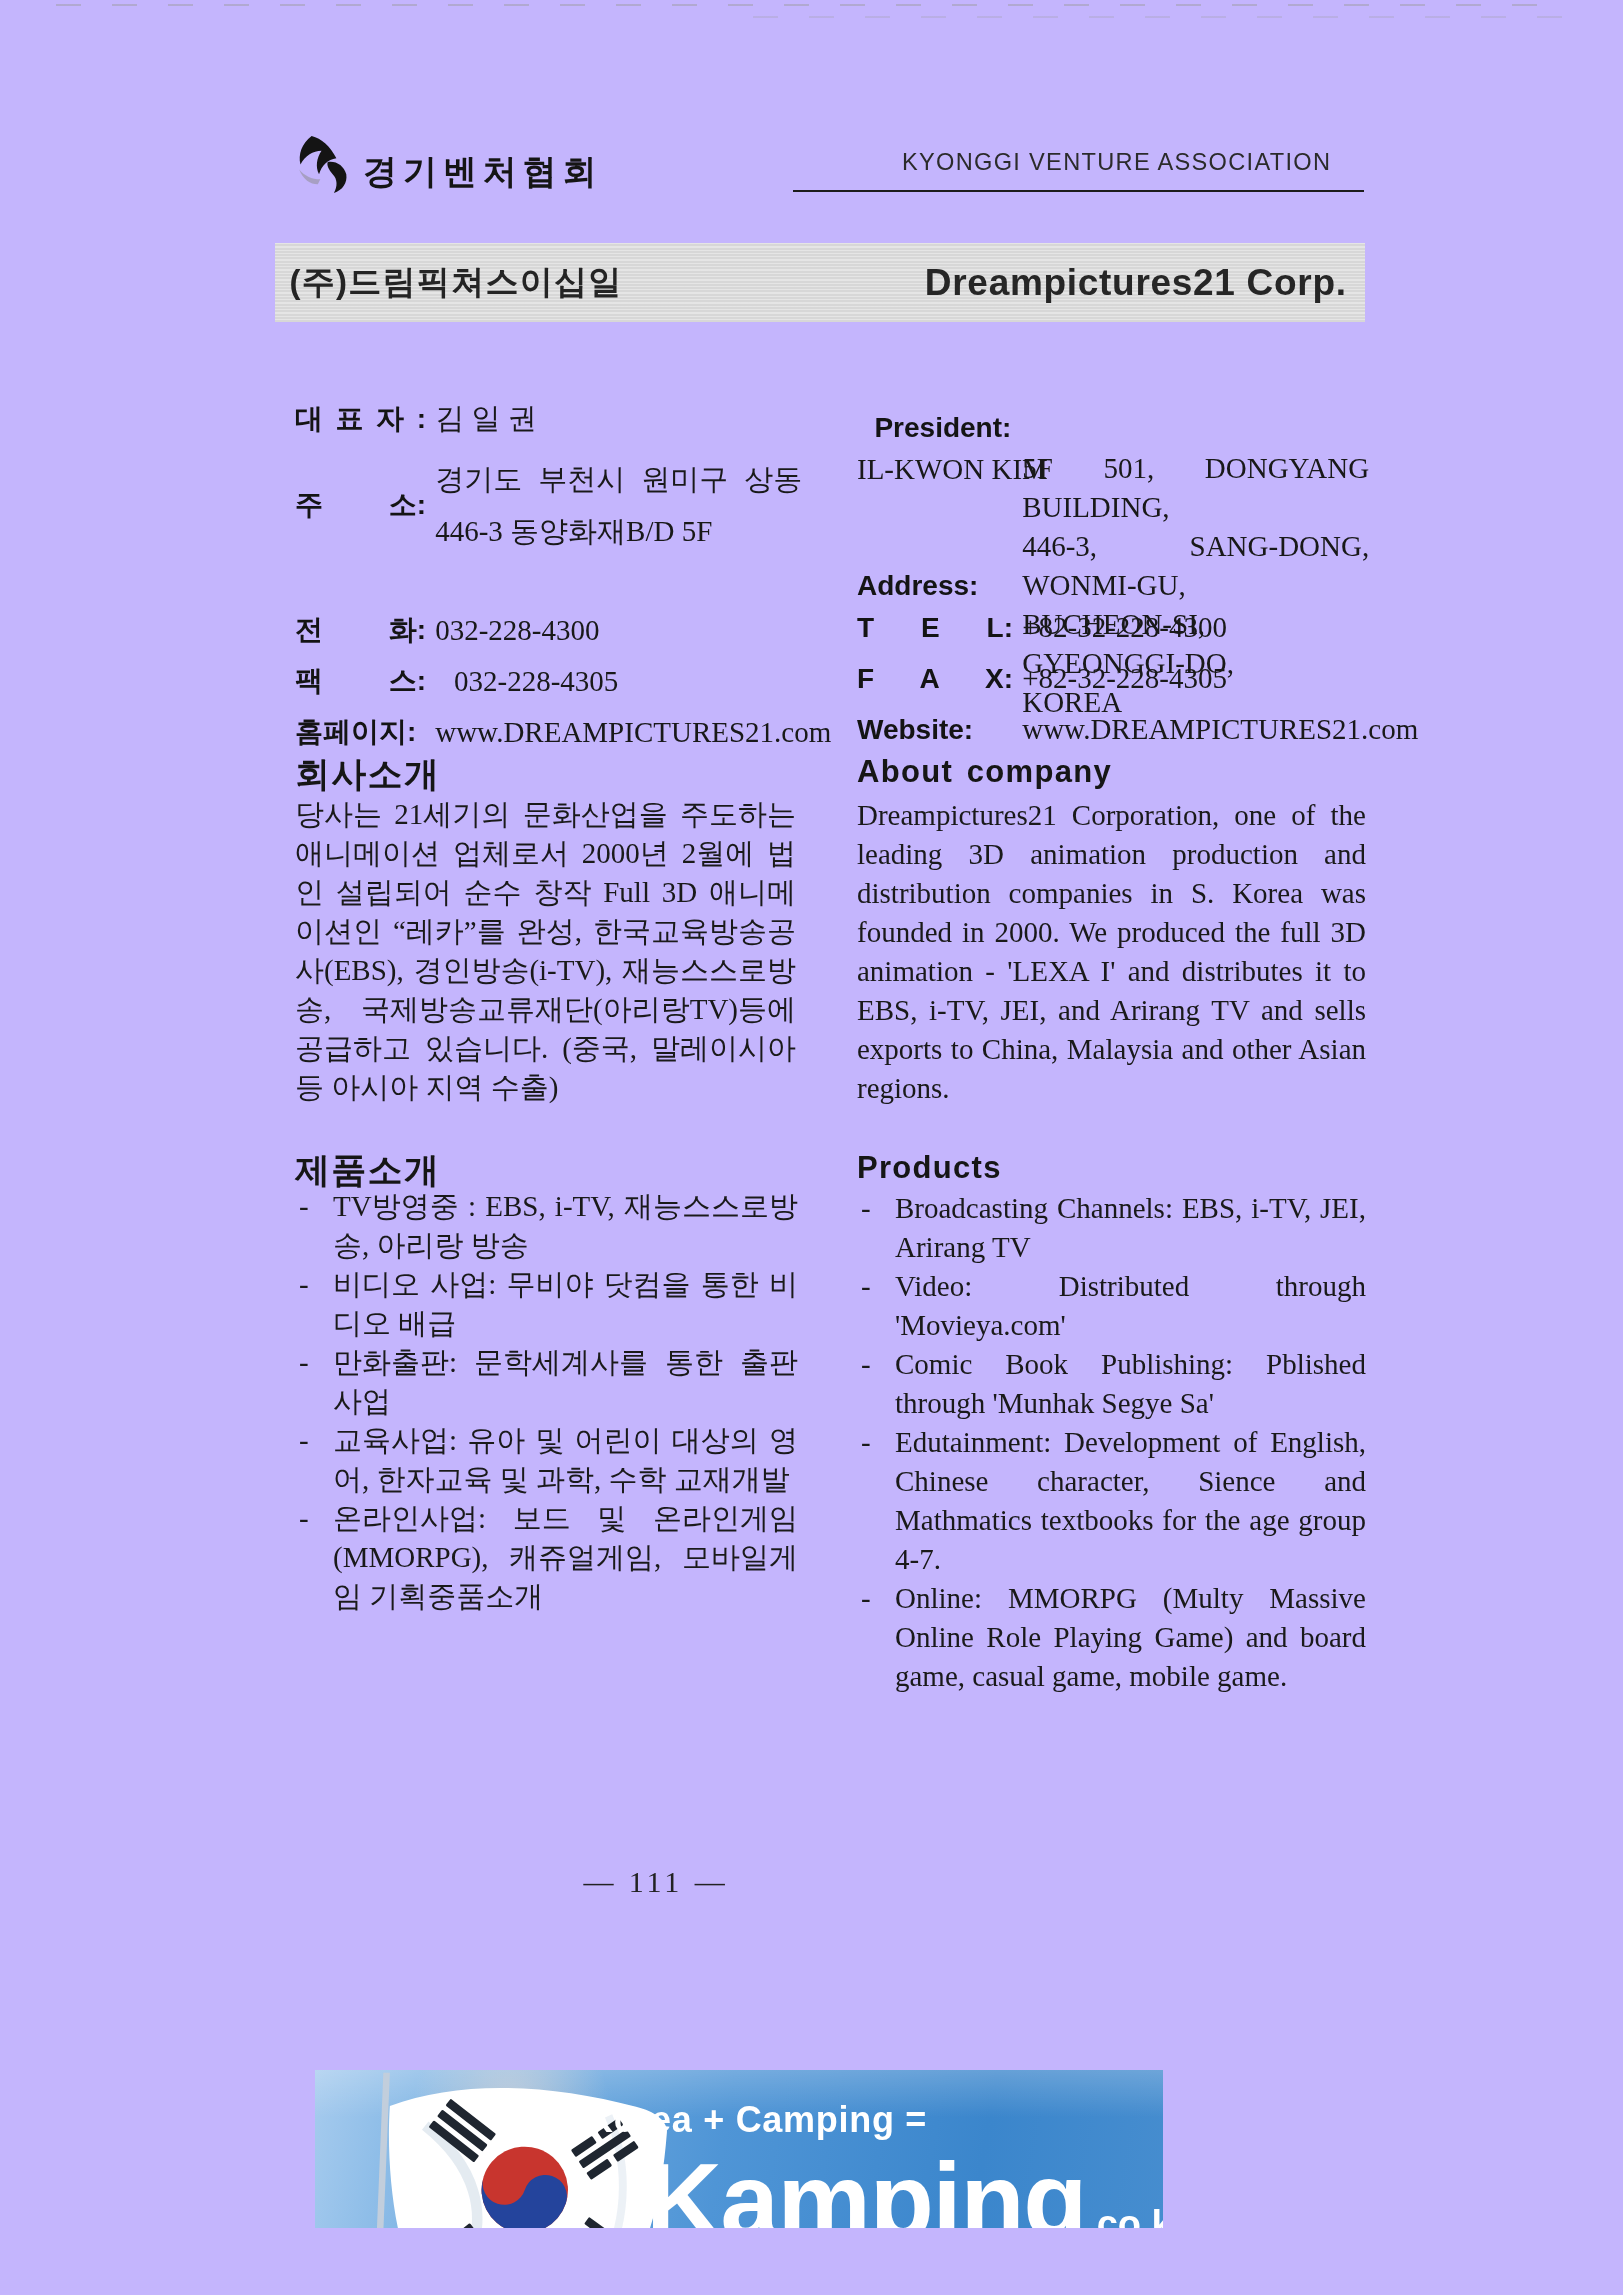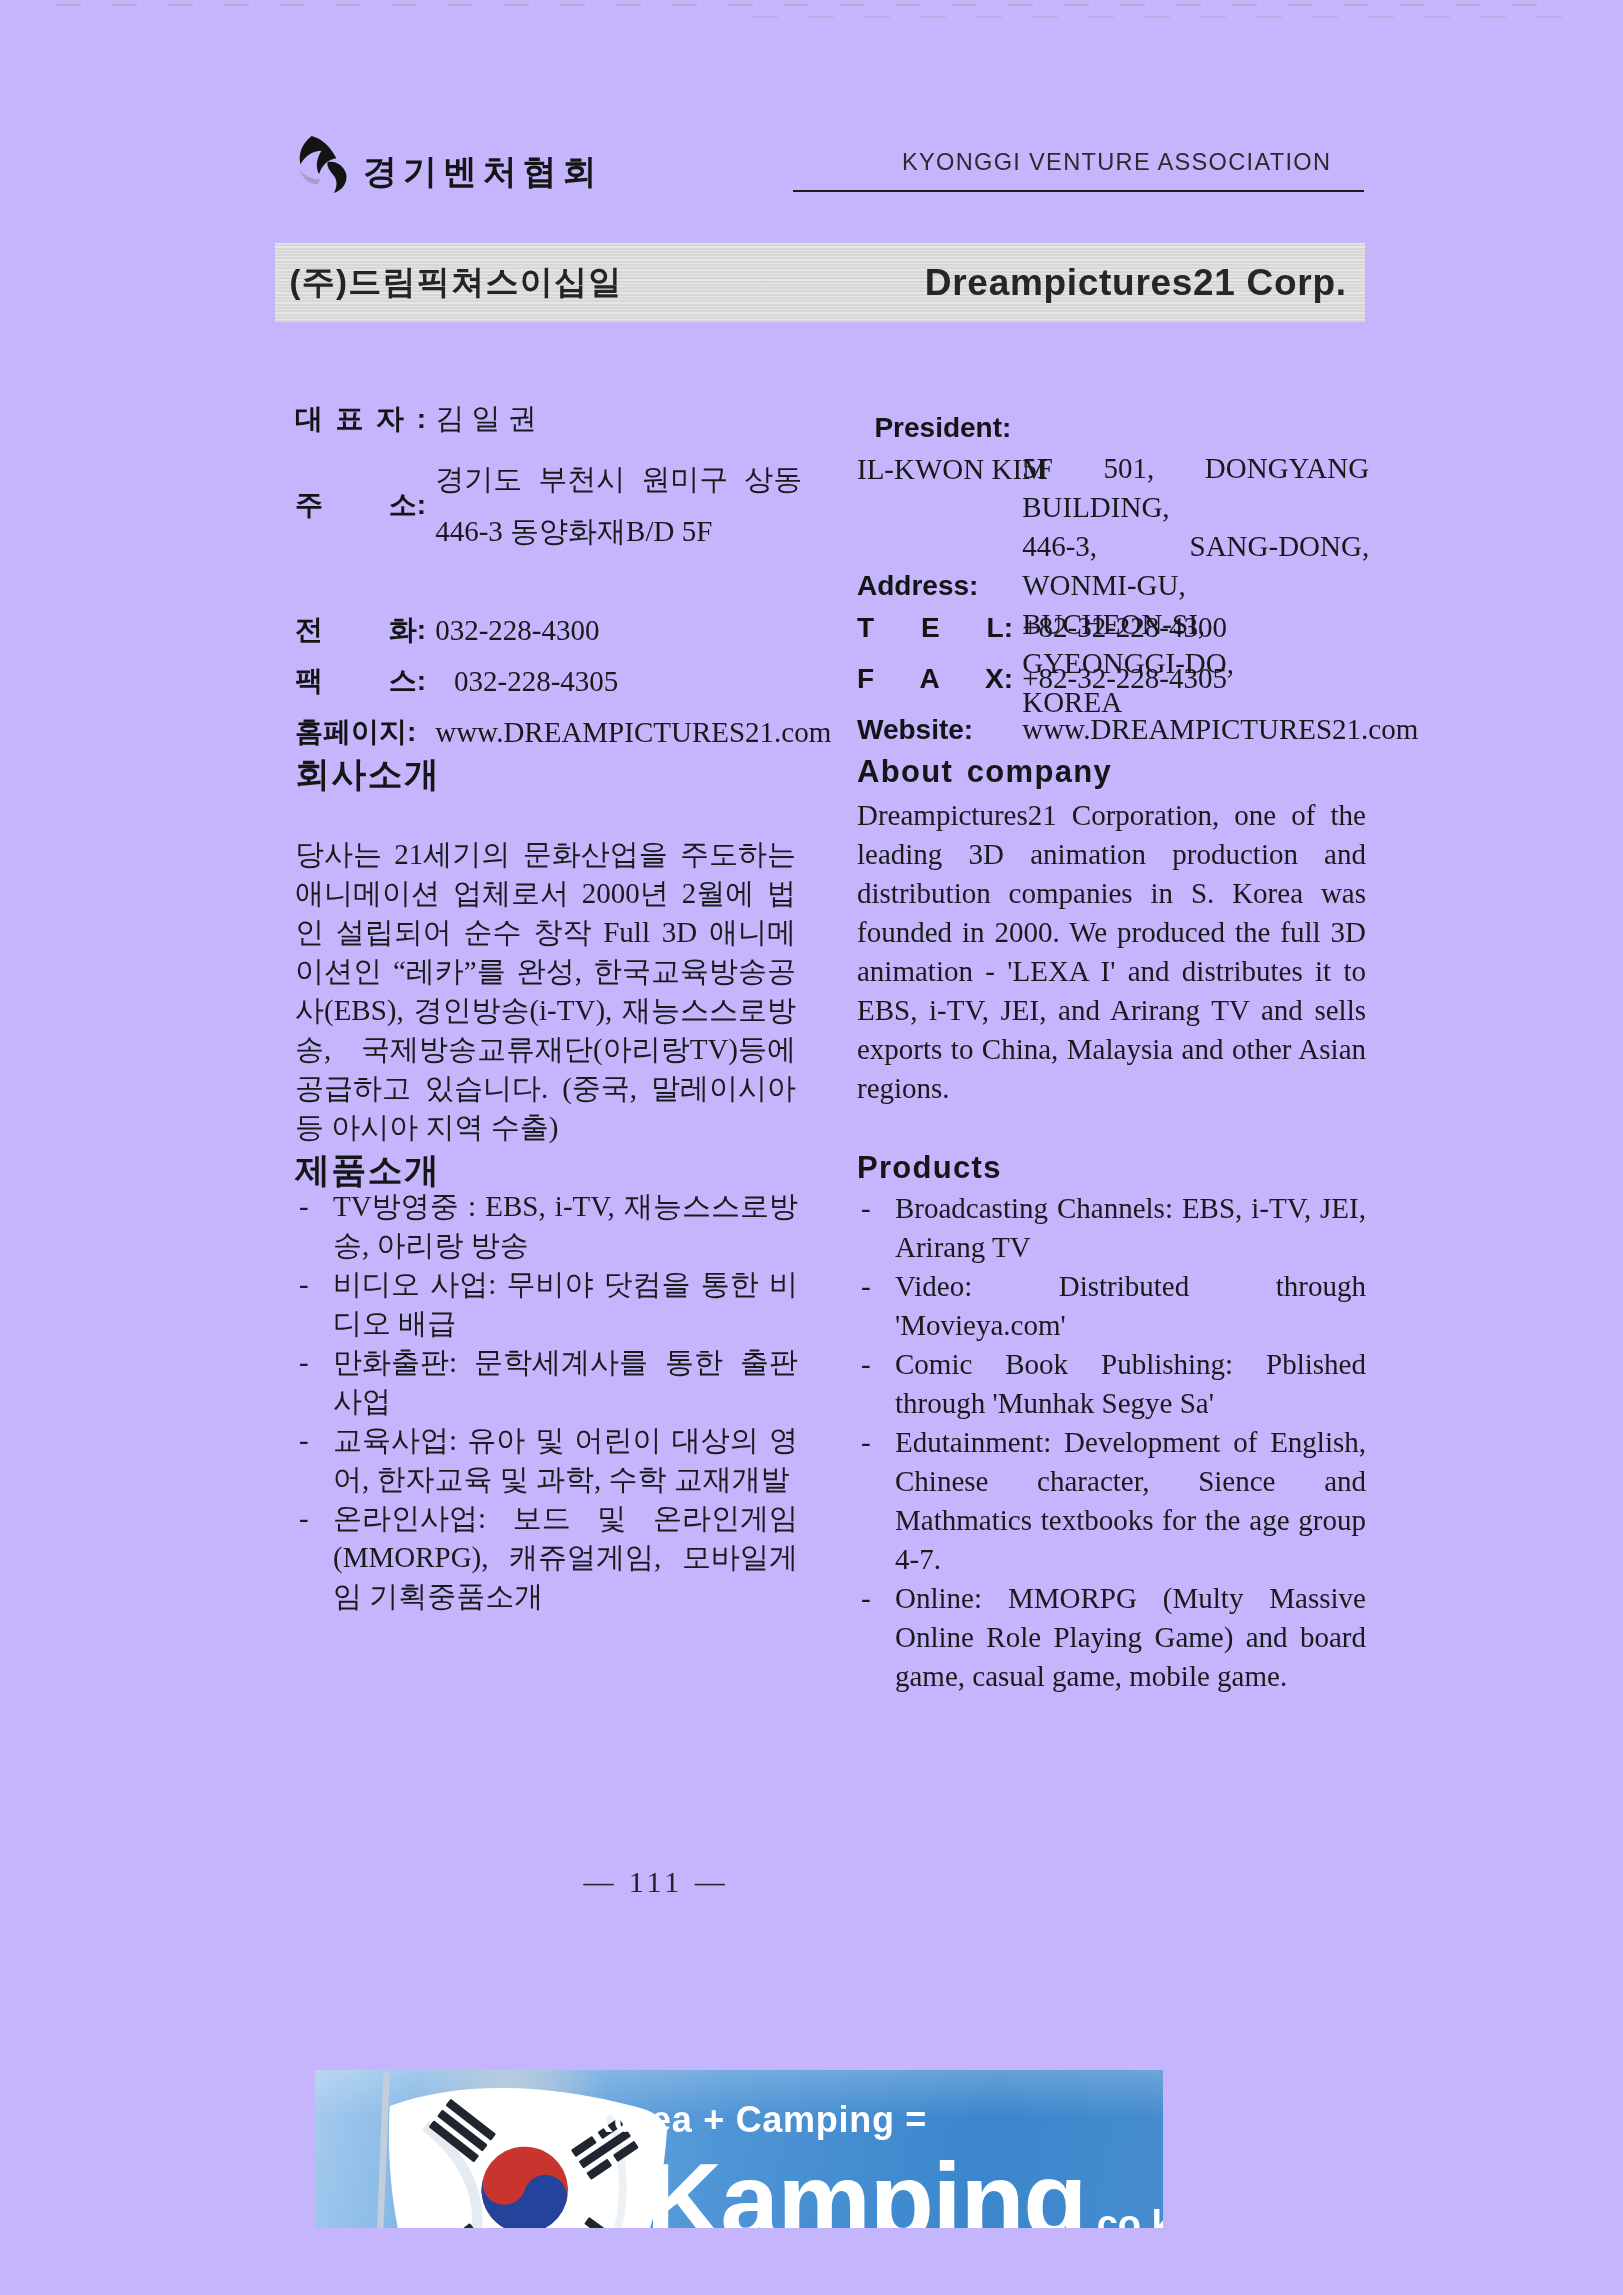--- a/index.html
+++ b/index.html
@@ -151,21 +151,21 @@
   <div class="row R" style="left:857px; top:662px;">
     <span class="lbl">F A X:</span>
     <span class="val">+82-32-228-4305</span>
   </div>
   <div class="row R" style="left:857px; top:713px;">
     <span class="lbl">Website:</span>
     <span class="val">www.DREAMPICTURES21.com</span>
   </div>
 
   <div class="sec-h kor" style="left:295px; top:751px;">회사소개</div>
-  <div class="para" style="left:295px; top:795px; width:501px;margin-top:40px;">당사는 21세기의 문화산업을 주도하는 애니메이션 업체로서 2000년 2월에 법인 설립되어 순수 창작 Full 3D 애니메이션인 “레카”를 완성, 한국교육방송공사(EBS), 경인방송(i-TV), 재능스스로방송, 국제방송교류재단(아리랑TV)등에 공급하고 있습니다. (중국, 말레이시아 등 아시아 지역 수출)</div>
+  <div class="para" style="left:295px; top:795px; width:501px;">당사는 21세기의 문화산업을 주도하는 애니메이션 업체로서 2000년 2월에 법인 설립되어 순수 창작 Full 3D 애니메이션인 “레카”를 완성, 한국교육방송공사(EBS), 경인방송(i-TV), 재능스스로방송, 국제방송교류재단(아리랑TV)등에 공급하고 있습니다. (중국, 말레이시아 등 아시아 지역 수출)</div>
 
   <div class="sec-h eng" style="left:857px; top:754px;">About company</div>
   <div class="para" style="left:857px; top:796px; width:509px;">Dreampictures21 Corporation, one of the leading 3D animation production and distribution companies in S. Korea was founded in 2000. We produced the full 3D animation - 'LEXA I' and distributes it to EBS, i-TV, JEI, and Arirang TV and sells exports to China, Malaysia and other Asian regions.</div>
 
   <div class="sec-h kor" style="left:295px; top:1147px;">제품소개</div>
   <div class="plist" style="left:295px; top:1187px; width:503px;">
     <div class="item">TV방영중 : EBS, i-TV, 재능스스로방송, 아리랑 방송</div>
     <div class="item">비디오 사업: 무비야 닷컴을 통한 비디오 배급</div>
     <div class="item">만화출판: 문학세계사를 통한 출판 사업</div>
     <div class="item">교육사업: 유아 및 어린이 대상의 영어, 한자교육 및 과학, 수학 교재개발</div>

